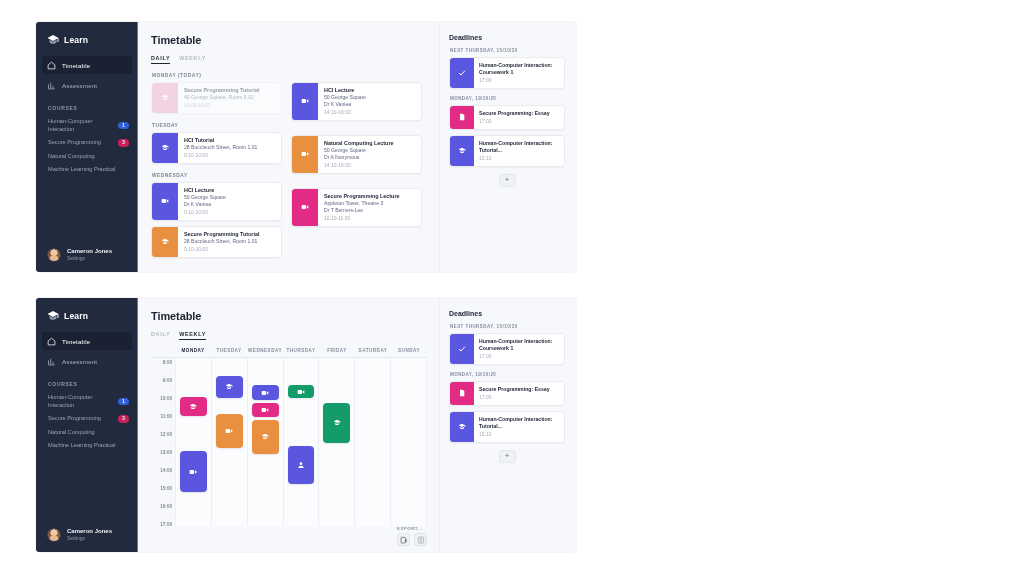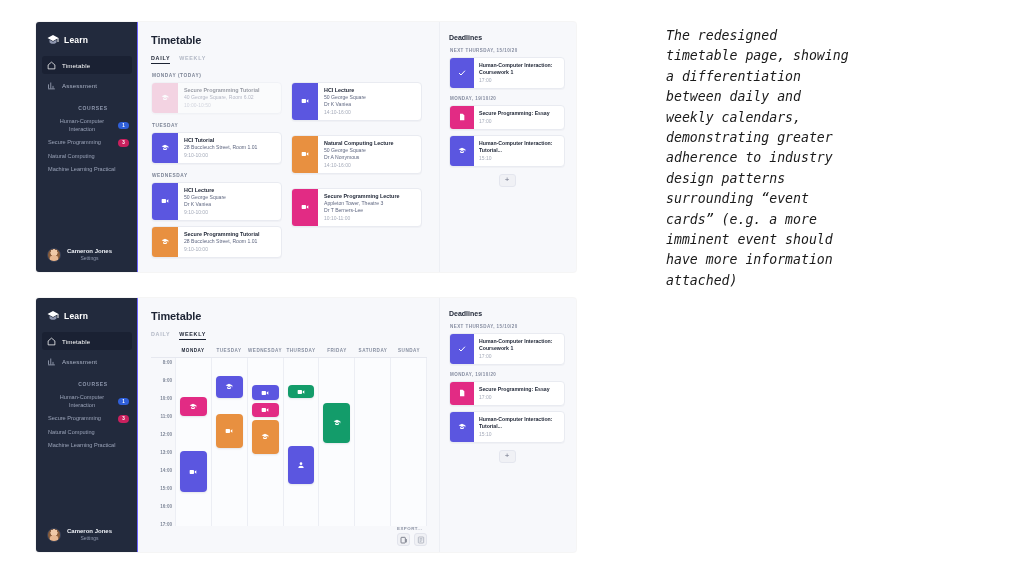--- a/index.html
+++ b/index.html
@@ -23,21 +23,20 @@
   .app-daily  { left: 36px; top: 22px;  width: 540px; height: 250px; }
   .app-weekly { left: 36px; top: 298px; width: 540px; height: 254px; }
 
   
   .sidebar {
     width: 102px; flex: 0 0 102px;
     background: #222a3d;
     display: flex; flex-direction: column;
     padding: 10px 0 8px 0;
     position: relative;
-    text-align: center;
   }
   .sidebar::after{
     content:""; position:absolute; right:0; top:0; bottom:0; width:1px;
     background:#6c63ff;
   }
   .brand { display: flex; align-items: center; gap: 5px; padding: 2px 0 10px 11px; }
   .brand-glyph { width: 12px; height: 11px; position: relative; flex: 0 0 12px; }
   .brand-glyph svg { display:block; }
   .brand-text { color: #ffffff; font-size: 8.5px; font-weight: bold; letter-spacing: .2px; }
 
@@ -640,27 +639,14 @@
         <span class="dl-body">
           <span class="dl-ttl" style="display:block">Human-Computer Interaction: Tutorial...</span>
           <span class="dl-time" style="display:block">15:10</span>
         </span>
       </div>
 
       <div class="add-btn">+</div>
     </aside>
   </div>
 
-  <div class="caption">The redesigned
-timetable page, showing
-a differentiation
-between daily and
-weekly calendars,
-demonstrating greater
-adherence to industry
-design patterns
-surrounding “event
-cards” (e.g. a more
-imminent event should
-have more information
-attached)</div>
 
 </div>
 
 </body></html>

